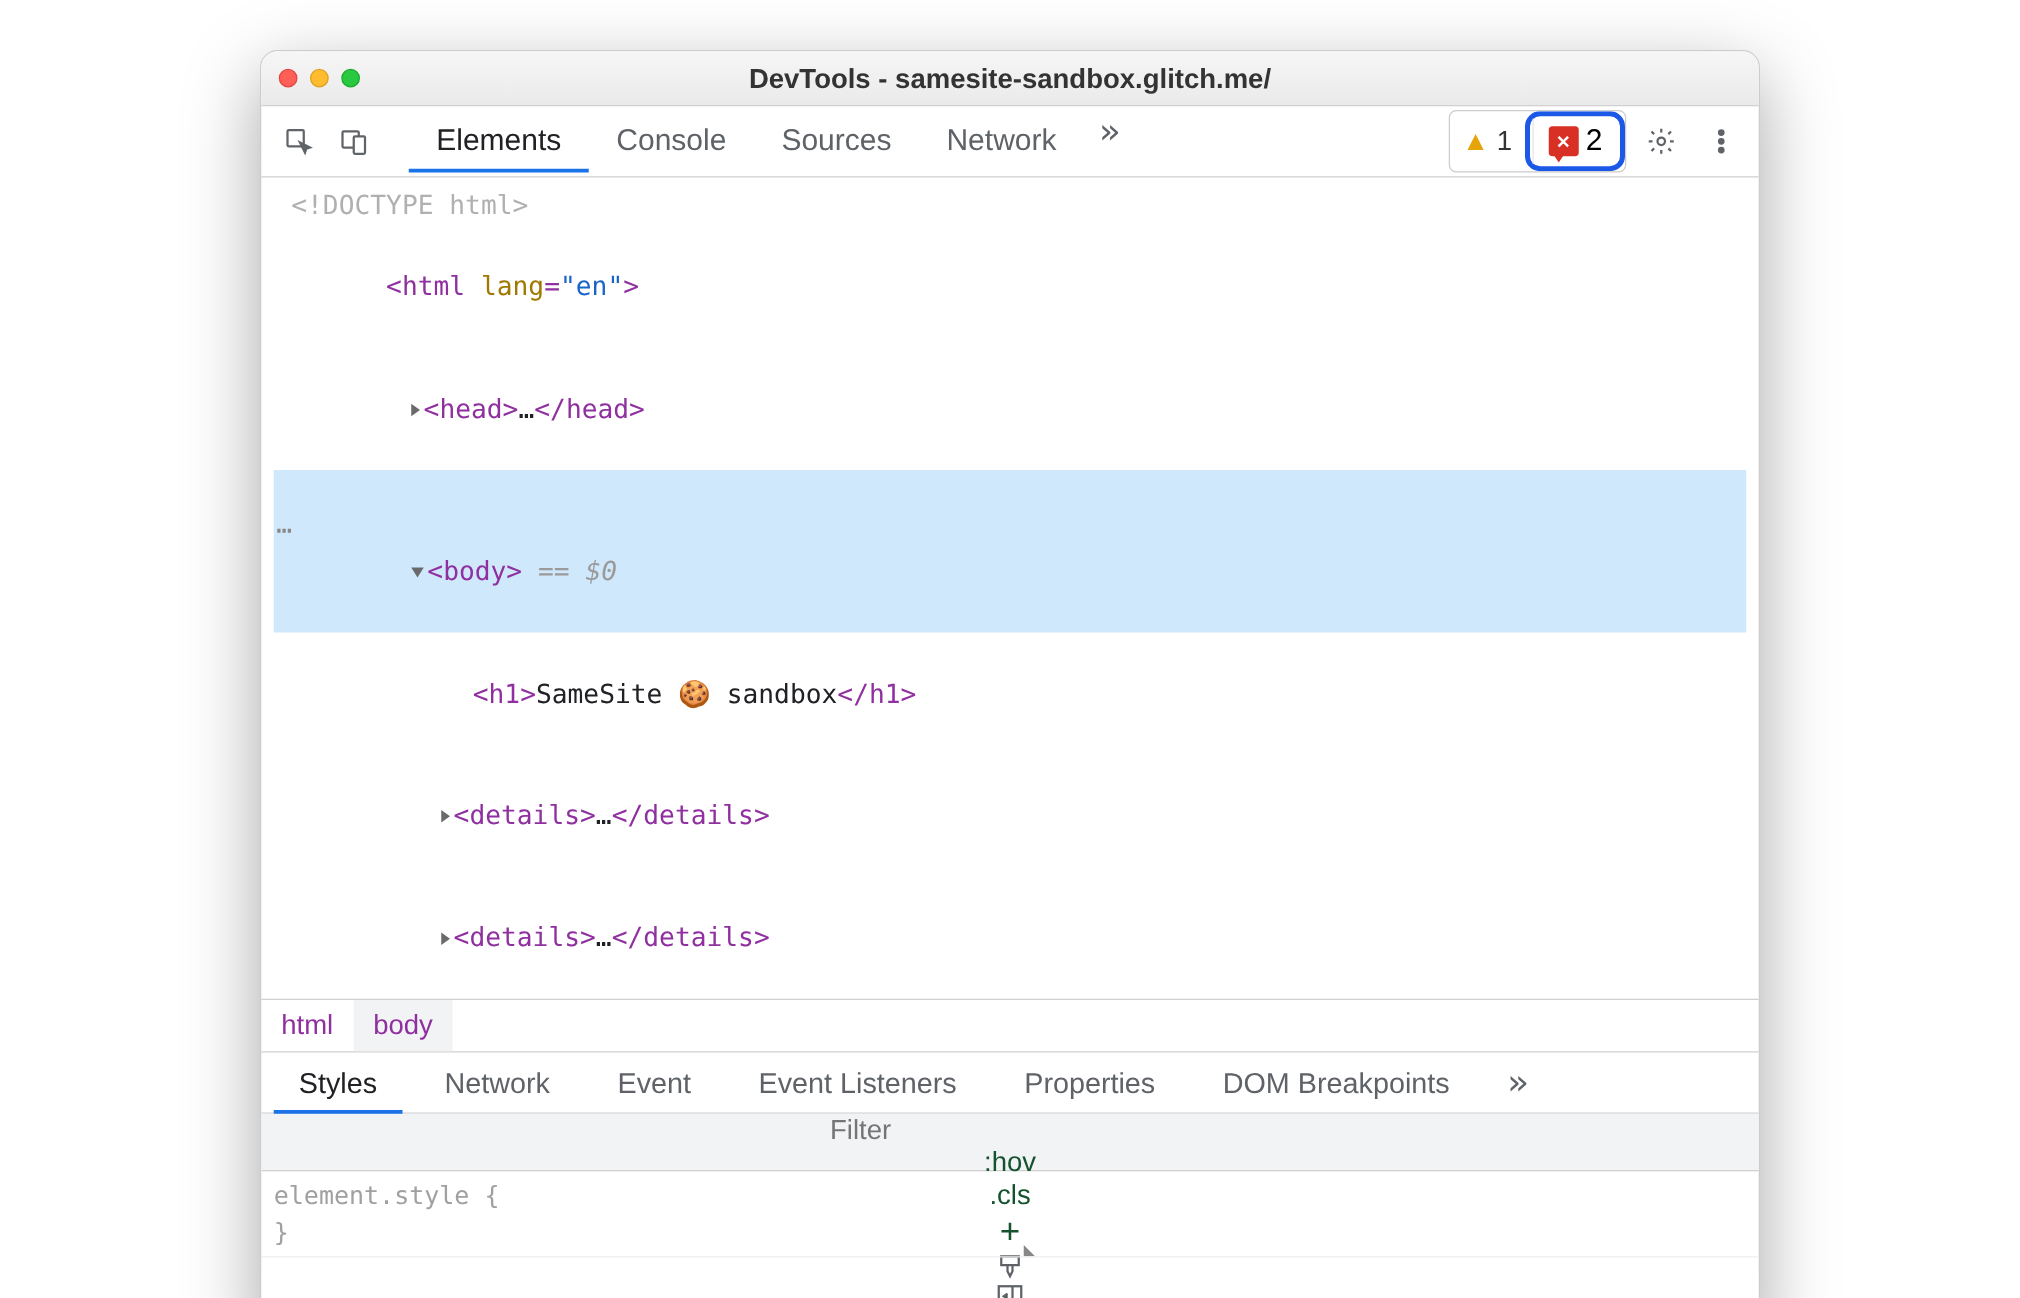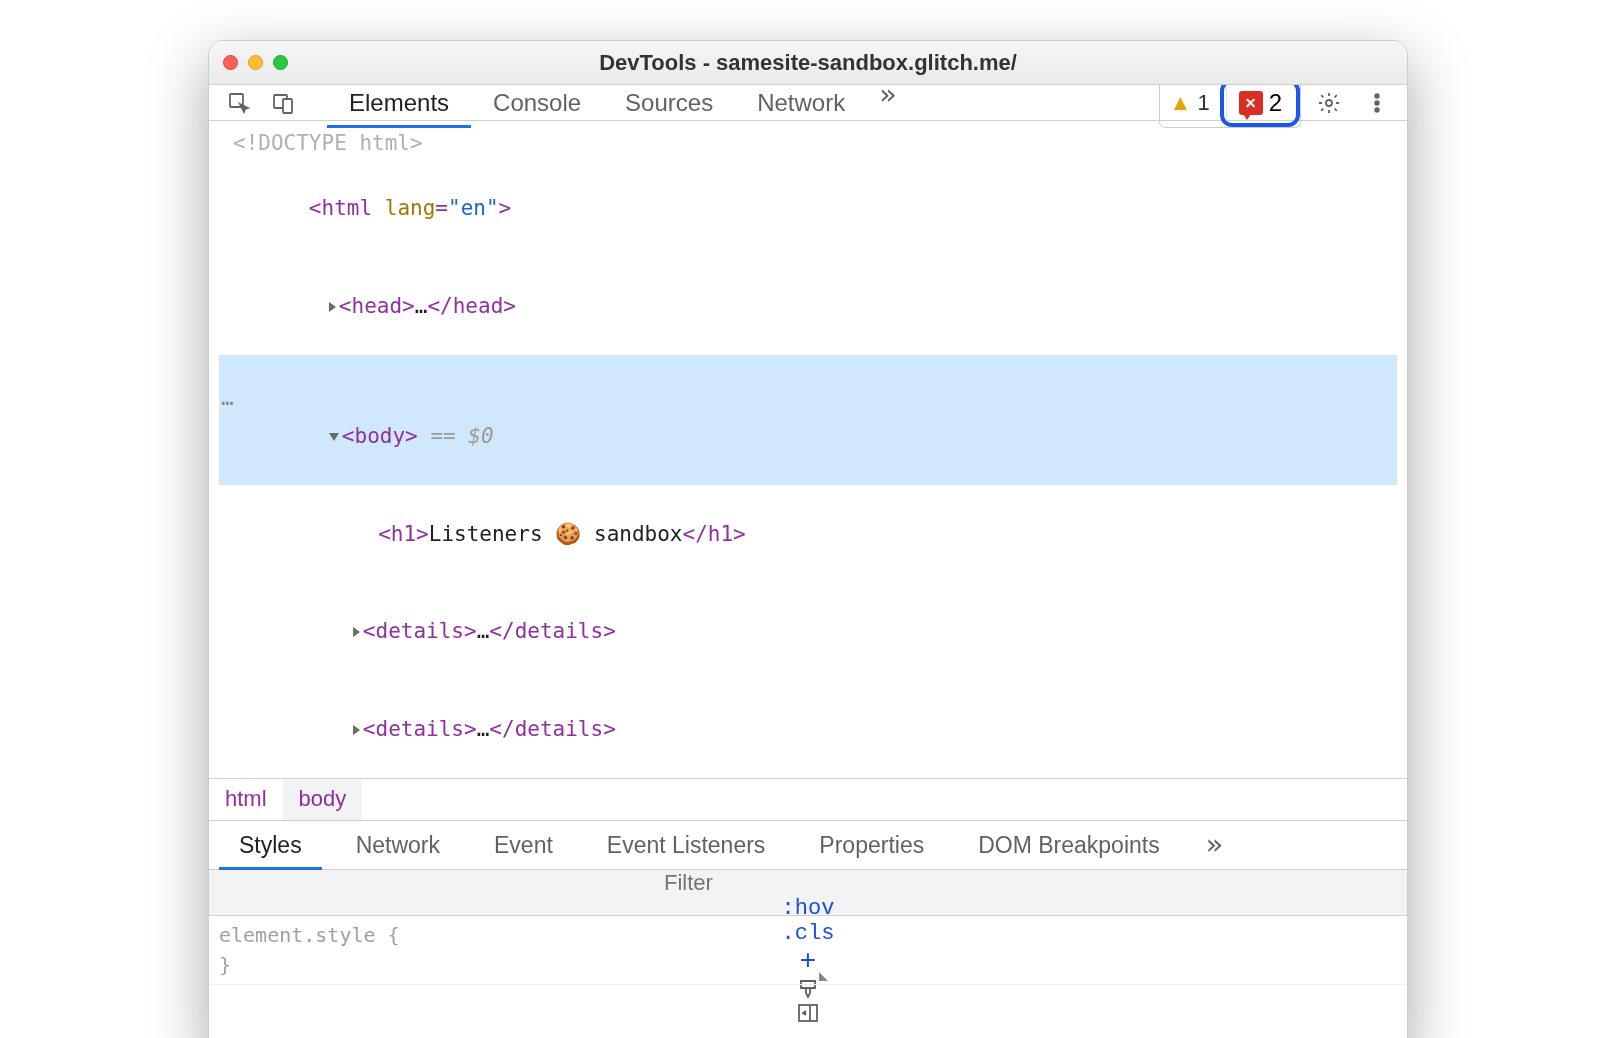--- a/index.html
+++ b/index.html
@@ -33,21 +33,21 @@
   .tl { width: 15px; height: 15px; border-radius: 50%; }
   .tl.red { background: #ff5f57; border: 1px solid #e24640; }
   .tl.yellow { background: #febc2e; border: 1px solid #dfa023; }
   .tl.green { background: #28c840; border: 1px solid #1aab2b; }
   .titlebar-title {
     position: absolute; left:0; right:0; text-align: center;
     font-size: 22px; color: #333; font-weight: 600;
     pointer-events: none;
   }
   .toolbar {
-    display: flex; align-items: center; height: 36px;
+    display: flex; align-items: center; height: 57px;
     border-bottom: 1px solid #d0d0d0; padding: 0 10px; gap: 4px;
   }
   .icon-btn { width: 40px; height: 40px; display:flex; align-items:center; justify-content:center; color:#606367; cursor:pointer; }
   .icon-btn svg { width: 24px; height: 24px; stroke: currentColor; fill: none; stroke-width: 1.8; }
   .tab-group { display:flex; margin-left: 20px; }
   .tab {
     padding: 0 22px; height: 50px; line-height: 50px;
     font-size: 24px; color: #5f6368; cursor: pointer;
   }
   .tab.active { color: #202124; border-bottom: 3px solid #1a73e8; }
@@ -77,21 +77,21 @@
   .dom-line.selected .dots { position:absolute; left:2px; color:#888; }
   .dom-eq { color:#9a9a9a; font-style:italic; }
   .breadcrumbs { display:flex; border-top:1px solid #d0d0d0; height:42px; align-items:stretch; font-size:22px; }
   .crumb { padding:0 16px; display:flex; align-items:center; color:#9030a0; cursor:pointer; }
   .crumb.sel { background:#f1f3f4; }
   .sub-tabs { display:flex; border-top:1px solid #d0d0d0; border-bottom:1px solid #d0d0d0; height:50px; align-items:center; gap:14px; padding:0 10px; }
   .stab { padding:0 20px; height:50px; line-height:50px; font-size:23px; color:#5f6368; cursor:pointer; }
   .stab.active { color:#202124; border-bottom:3px solid #1a73e8; }
   .styles-toolbar { display:flex; align-items:center; border-bottom:1px solid #d0d0d0; height:46px; background:#f1f3f4;flex-direction:column; }
   .styles-toolbar input { flex:1; border:none; background:transparent; font-size:22px; padding:0 10px; outline:none; color:#5f6368; }
-  .st-btn { padding:0 12px; font-family: Liberation Mono, monospace; font-size:22px; color:#1d4ed8; cursor:pointer; display:flex; align-items:center; height:100%; }
+  .st-btn { padding:0 12px; font-family: Liberation Sans, sans-serif; font-size:22px; color:#14532d; cursor:pointer; display:flex; align-items:center; height:100%; }
   .st-btn svg { width:24px; height:24px; stroke:#5f6368; fill:none; stroke-width:1.8; }
   .style-rule { padding:4px 10px; font-family: ui-monospace, "SF Mono", Menlo, monospace; font-size:20px; line-height:1.5; border-bottom:1px solid #eee; position:relative; }
   .style-rule.first { color:#a0a0a0; }
   .new-rule { position:relative; }
   .new-rule::after { content:""; position:absolute; right:0px; bottom:-4px; width:0; height:0; border-top:9px solid #888; border-right:9px solid transparent; transform:rotate(-90deg); }
 </style>
 </head>
 <body>
 
 <div class="window">
@@ -160,21 +160,21 @@
       <span class="tag-punc">&lt;</span><span class="tag-name">html</span> <span class="attr-name">lang</span><span class="tag-punc">=</span><span class="attr-val">"en"</span><span class="tag-punc">&gt;</span>
     </div>
     <div class="dom-line indent1">
       <span class="triangle-c"></span><span class="tag-punc">&lt;</span><span class="tag-name">head</span><span class="tag-punc">&gt;</span><span class="ellipsis">…</span><span class="tag-punc">&lt;/</span><span class="tag-name">head</span><span class="tag-punc">&gt;</span>
     </div>
     <div class="dom-line indent1 selected">
       <span class="dots">⋯</span>
       <span class="triangle-o"></span><span class="tag-punc">&lt;</span><span class="tag-name">body</span><span class="tag-punc">&gt;</span> <span class="dom-eq">== $0</span>
     </div>
     <div class="dom-line indent2">
-      &nbsp;&nbsp;<span class="tag-punc">&lt;</span><span class="tag-name">h1</span><span class="tag-punc">&gt;</span><span class="tag-text">Listeners 🍪 sandbox</span><span class="tag-punc">&lt;/</span><span class="tag-name">h1</span><span class="tag-punc">&gt;</span>
+      &nbsp;&nbsp;<span class="tag-punc">&lt;</span><span class="tag-name">h1</span><span class="tag-punc">&gt;</span><span class="tag-text">SameSite 🍪 sandbox</span><span class="tag-punc">&lt;/</span><span class="tag-name">h1</span><span class="tag-punc">&gt;</span>
     </div>
     <div class="dom-line indent2">
       <span class="triangle-c"></span><span class="tag-punc">&lt;</span><span class="tag-name">details</span><span class="tag-punc">&gt;</span><span class="ellipsis">…</span><span class="tag-punc">&lt;/</span><span class="tag-name">details</span><span class="tag-punc">&gt;</span>
     </div>
     <div class="dom-line indent2">
       <span class="triangle-c"></span><span class="tag-punc">&lt;</span><span class="tag-name">details</span><span class="tag-punc">&gt;</span><span class="ellipsis">…</span><span class="tag-punc">&lt;/</span><span class="tag-name">details</span><span class="tag-punc">&gt;</span>
     </div>
   </div>
 
   <div class="breadcrumbs">

